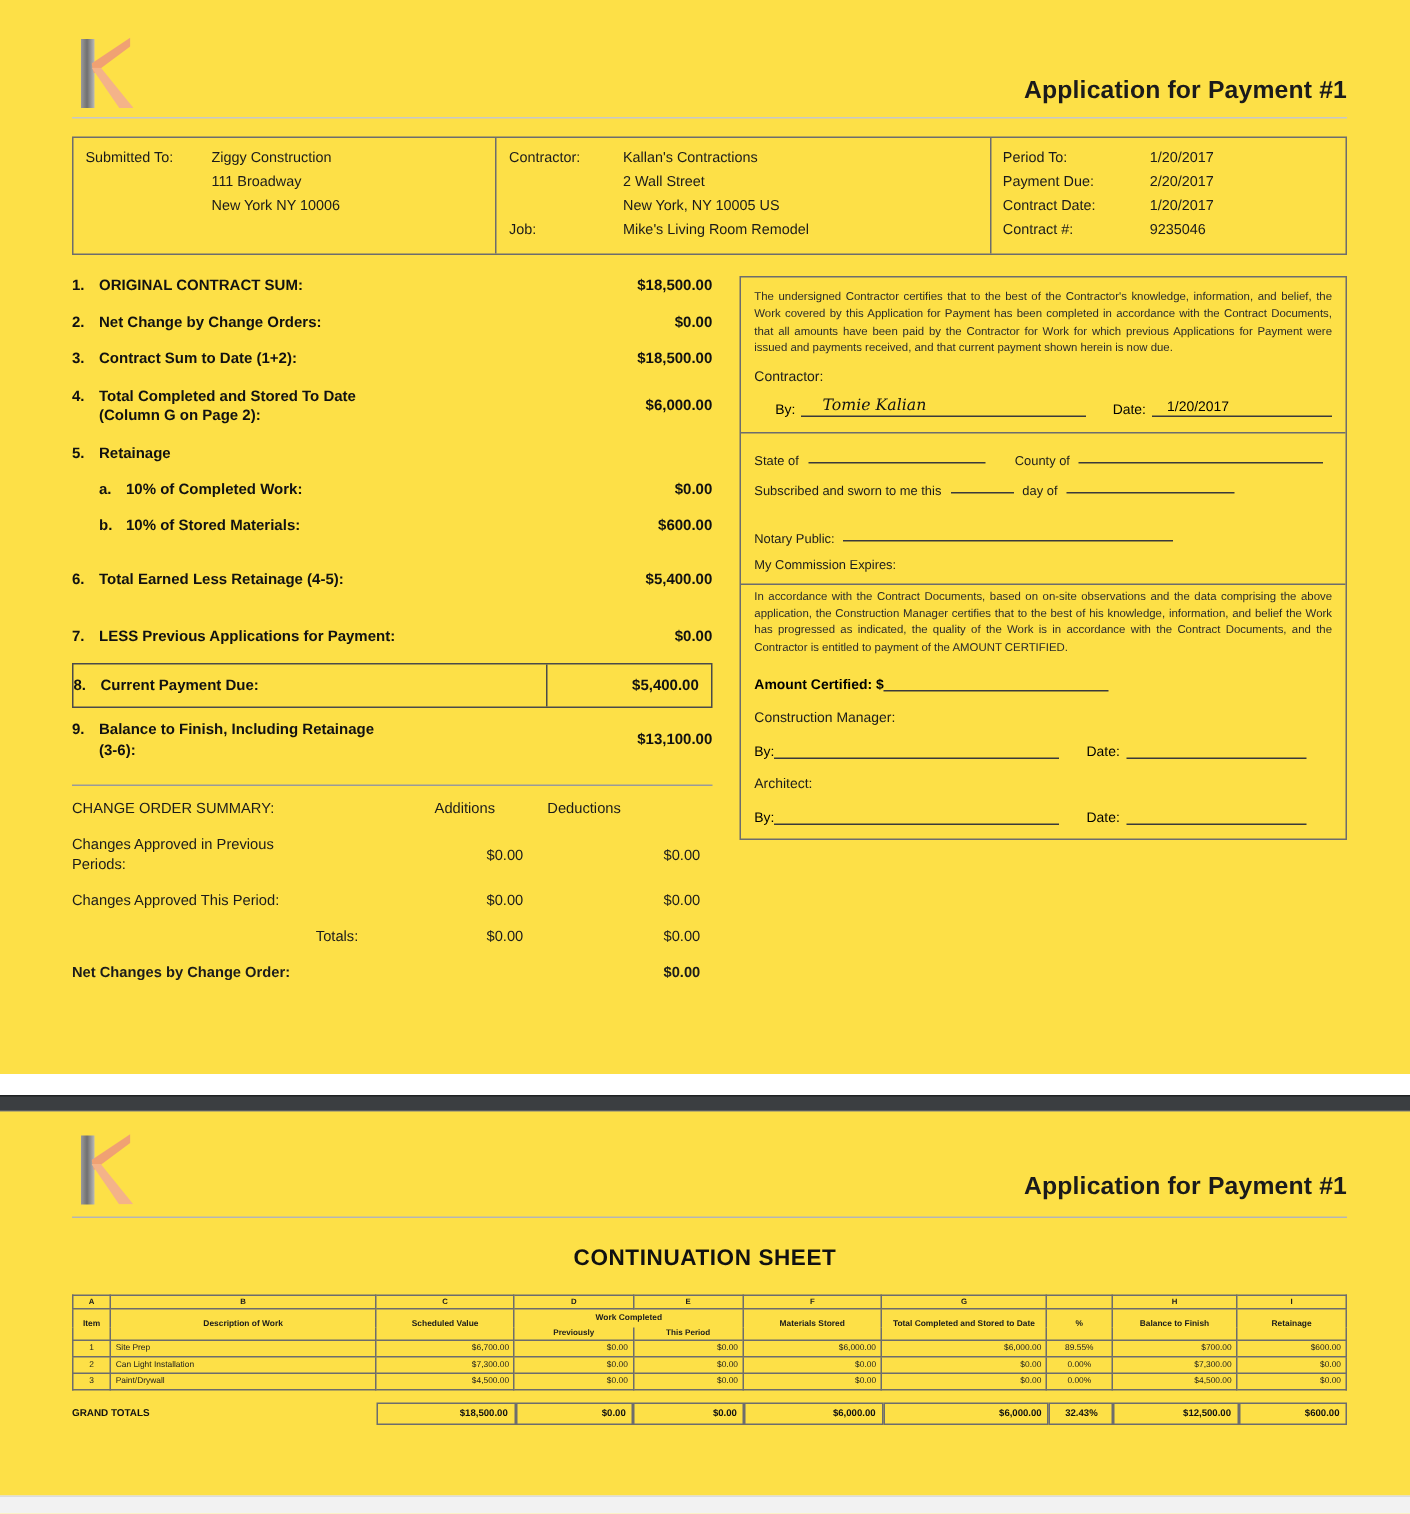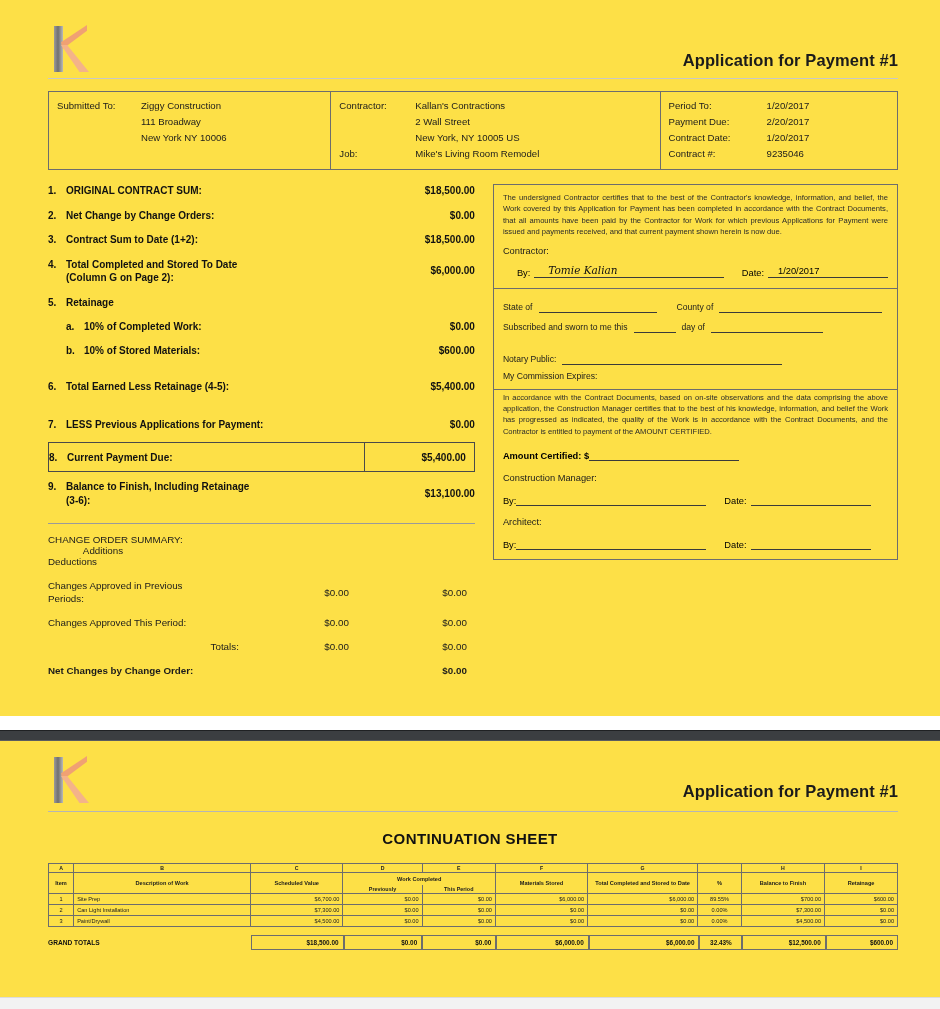--- a/index.html
+++ b/index.html
@@ -75,21 +75,21 @@
     display: flex; align-items: center; border: 1px solid #4a4a4a;
     font-size: 10px; font-weight: bold; color: #111;
     margin: 4px 0 8px 0; height: 30px;
   }
   .boxed-row .bx-left { flex: 1; display: flex; padding-left: 0px; }
   .boxed-row .bx-right { width: 110px; border-left: 1px solid #4a4a4a; text-align: right;
                           padding: 0 8px; height: 100%; display:flex; align-items:center; justify-content:flex-end; }
   .spacer-sm { height: 13px; }
 
   .co-rule { border-top: 1px solid #9a9a9a; margin: 16px 0 10px 0; }
-  .co-head { display: flex; font-size: 9.8px; color: #1b1b1b; margin-bottom: 12px; flex-direction: column; }
+  .co-head { display: flex; font-size: 9.8px; color: #1b1b1b; margin-bottom: 12px; }
   .co-head .t1 { flex: 1; }
   .co-head .t2 { width: 110px; text-align: center; }
   .co-head .t3 { width: 110px; text-align: left; }
   .co-row { display: flex; font-size: 9.8px; color: #1b1b1b; margin-bottom: 11px; line-height: 13px; }
   .co-row .t1 { flex: 1; }
   .co-row .t2 { width: 110px; text-align: right; padding-right: 16px; align-self: center; }
   .co-row .t3 { width: 110px; text-align: right; padding-right: 8px; align-self: center; }
   .co-row.totals .t1 { text-align: right; padding-right: 16px; }
   .co-row.bold { font-weight: bold; }
 
@@ -101,21 +101,21 @@
   }
   .cert-sub { font-size: 9.3px; color: #1b1b1b; padding: 6px 9px 0 9px; }
   .sig-line { display: flex; align-items: flex-end; padding: 8px 9px 10px 9px; font-size: 9.3px; }
   .sig-line .k { margin-right: 4px; }
   .underline { border-bottom: 1px solid #3a3a3a; flex: 1; height: 14px; }
   .sig-script { font-family: "DejaVu Serif", serif; font-style: italic; font-weight: normal;
                 font-size: 10.5px; color:#111; padding-left: 14px; }
   .cert-divider { border-top: 1px solid #6d6d6d; }
 
   .notary { padding: 8px 9px 6px 9px; font-size: 8.6px; color: #1b1b1b; line-height: 20px; }
-  .nr { display: flex; align-items: center; }
+  .nr { display: flex; align-items: flex-start; }
   .ul-fill { border-bottom: 1px solid #3a3a3a; height: 12px; margin: 0 6px; }
   .notary .gap { height: 12px; }
 
   .cert-title { font-size: 13.6px; font-weight: bold; color: #111; padding: 5px 9px 2px 9px; letter-spacing:.1px;}
   .amt-line { display: flex; align-items: flex-end; padding: 8px 9px 4px 9px; font-size: 9.3px; }
   .blk { padding: 8px 9px 0 9px; font-size: 9.3px; color:#1b1b1b; }
   .by-line { display: flex; align-items: flex-end; padding: 9px 9px 9px 9px; font-size: 9.3px; }
 
   
   .page-gap { height: 14px; background: #ffffff; }

